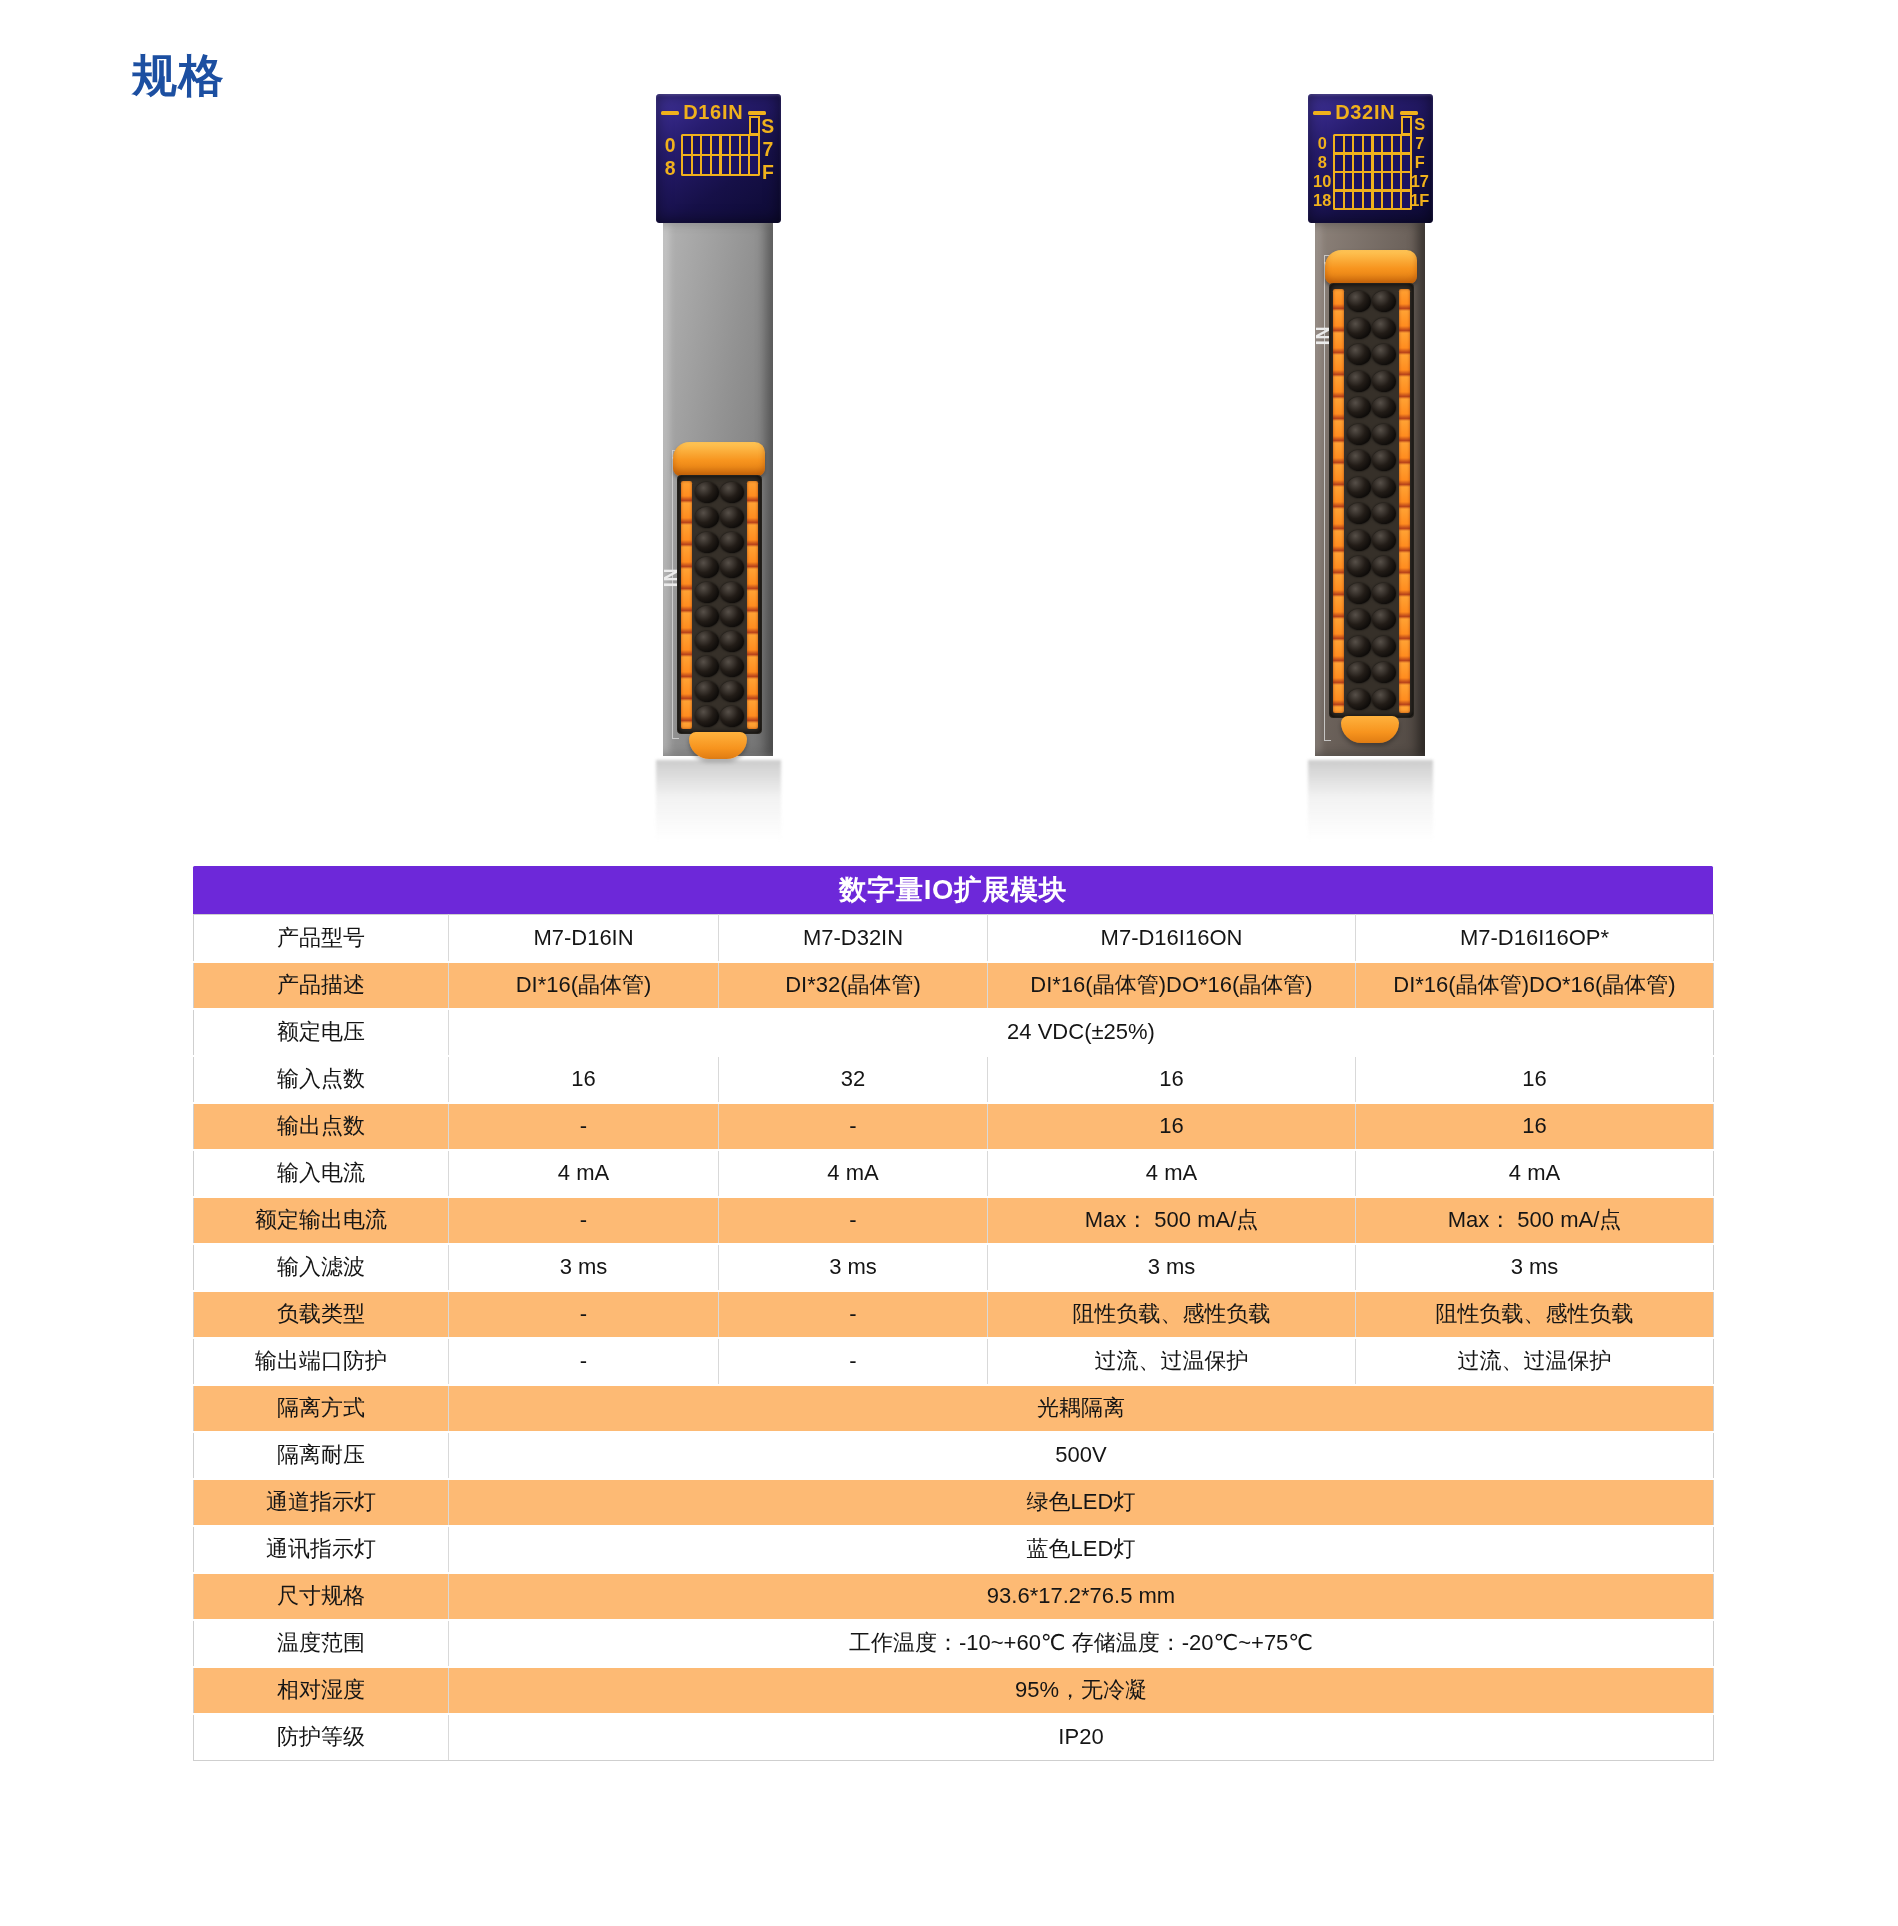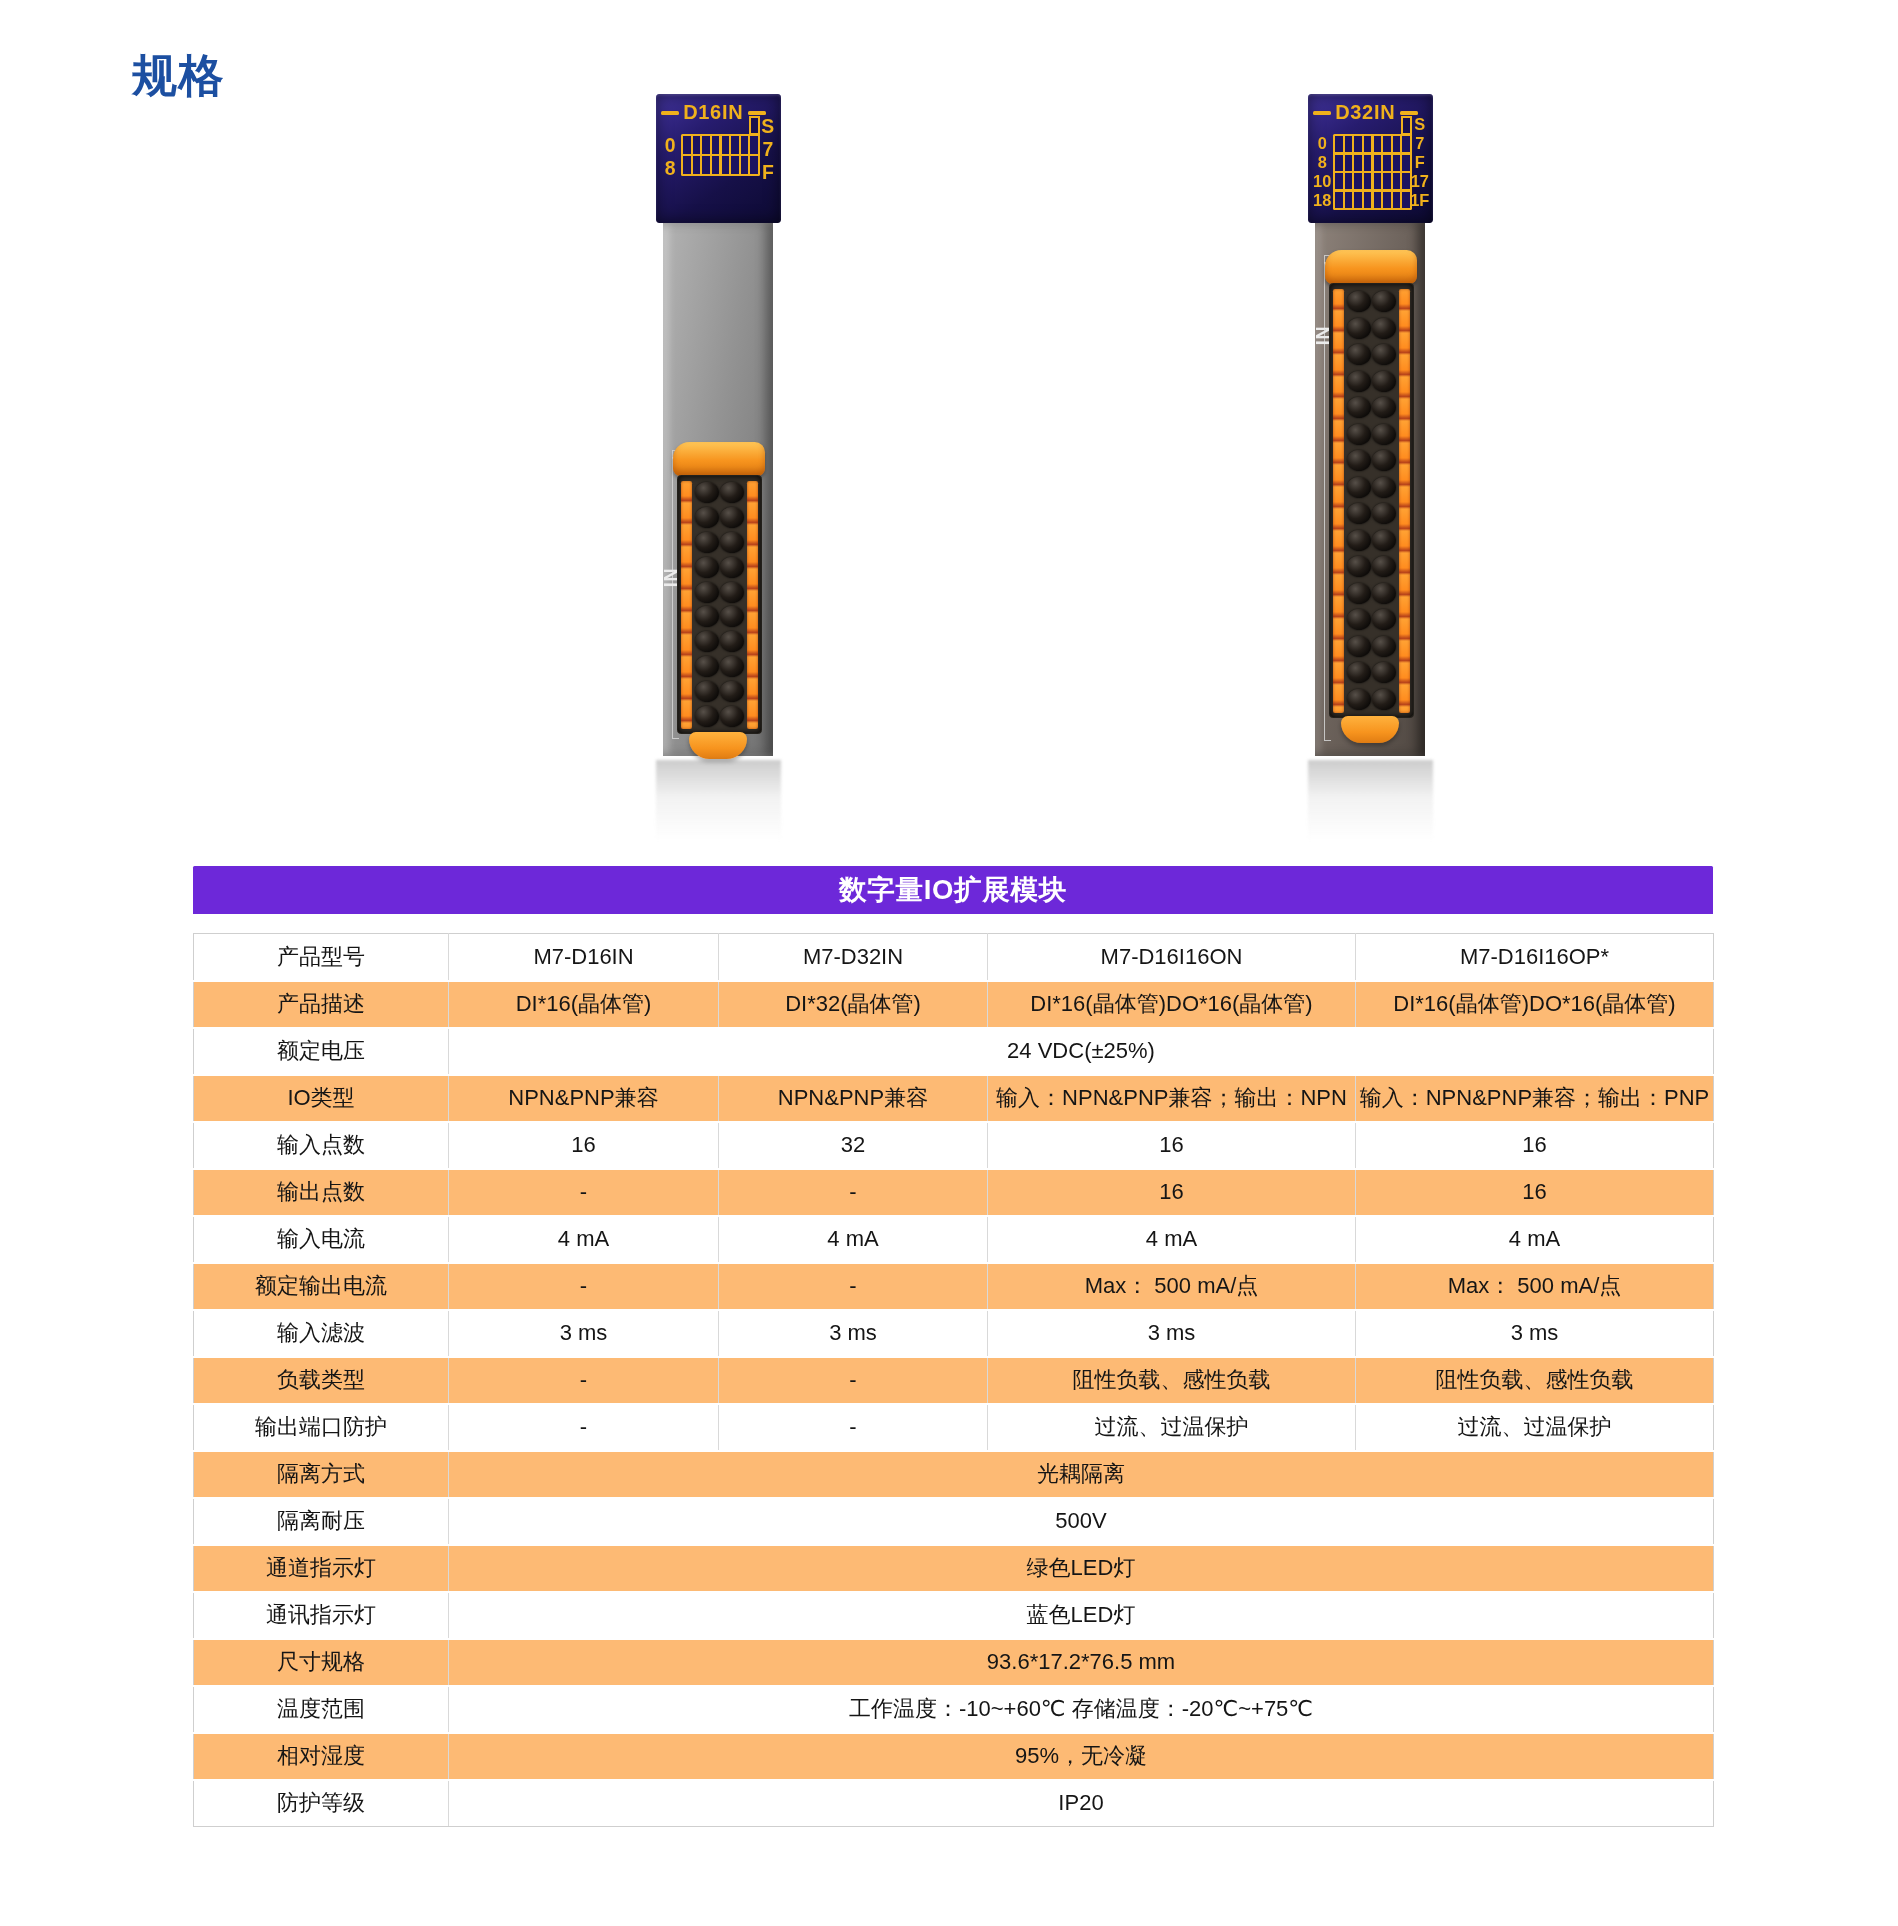--- a/index.html
+++ b/index.html
@@ -54,21 +54,21 @@
   .tab{position:absolute;left:12px;width:58px;height:27px;
        background:linear-gradient(180deg,#ffb23e,#f7941e 60%,#e07c12);
        border-radius:7.4px 7.4px 22px 22px;box-shadow:0 3px 4.5px rgba(0,0,0,.3);}
   .refl{position:absolute;left:0;top:666px;width:125px;height:82px;
        background:linear-gradient(180deg,rgba(110,110,110,.35),rgba(160,160,160,.14) 45%,rgba(255,255,255,0));
        filter:blur(1.5px);}
   
   #spec{position:absolute;left:193px;top:866px;width:1520px;}
   #spec-header{height:48px;line-height:48px;background:#6d28d9;color:#fff;text-align:center;
        font-size:27.5px;font-weight:bold;letter-spacing:0.7px;border-radius:1.5px 1.5px 0 0;}
-  #spec-table{width:1520px;border-collapse:collapse;table-layout:fixed;margin-top:19px;
+  #spec-table{width:1520px;border-collapse:collapse;table-layout:fixed;margin-top:0;
        border:0.7px solid #cfcfcf;}
   #spec-table td{height:47px;text-align:center;vertical-align:middle;font-size:22px;color:#151515;
        border-right:0.7px solid #d9d9d9;border-bottom:2.2px solid #ffffff;white-space:nowrap;
        padding:0 3px;box-sizing:border-box;overflow:hidden;}
   #spec-table td:last-child{border-right:none;}
   #spec-table tr.alt td{background:#fdba74;}
   #spec-table tr:last-child td{border-bottom:0.7px solid #cfcfcf;}
 </style>
 </head>
 <body>
@@ -279,27 +279,20 @@
             <td>产品描述</td>
             <td>DI*16(晶体管)</td>
             <td>DI*32(晶体管)</td>
             <td>DI*16(晶体管)DO*16(晶体管)</td>
             <td>DI*16(晶体管)DO*16(晶体管)</td>
           </tr>
           <tr>
             <td>额定电压</td>
             <td colspan="4">24 VDC(±25%)</td>
           </tr>
-          <tr class="alt">
-            <td>IO类型</td>
-            <td>NPN&amp;PNP兼容</td>
-            <td>NPN&amp;PNP兼容</td>
-            <td>输入：NPN&amp;PNP兼容；输出：NPN</td>
-            <td>输入：NPN&amp;PNP兼容；输出：PNP</td>
-          </tr>
           <tr>
             <td>输入点数</td>
             <td>16</td>
             <td>32</td>
             <td>16</td>
             <td>16</td>
           </tr>
           <tr class="alt">
             <td>输出点数</td>
             <td>-</td>

